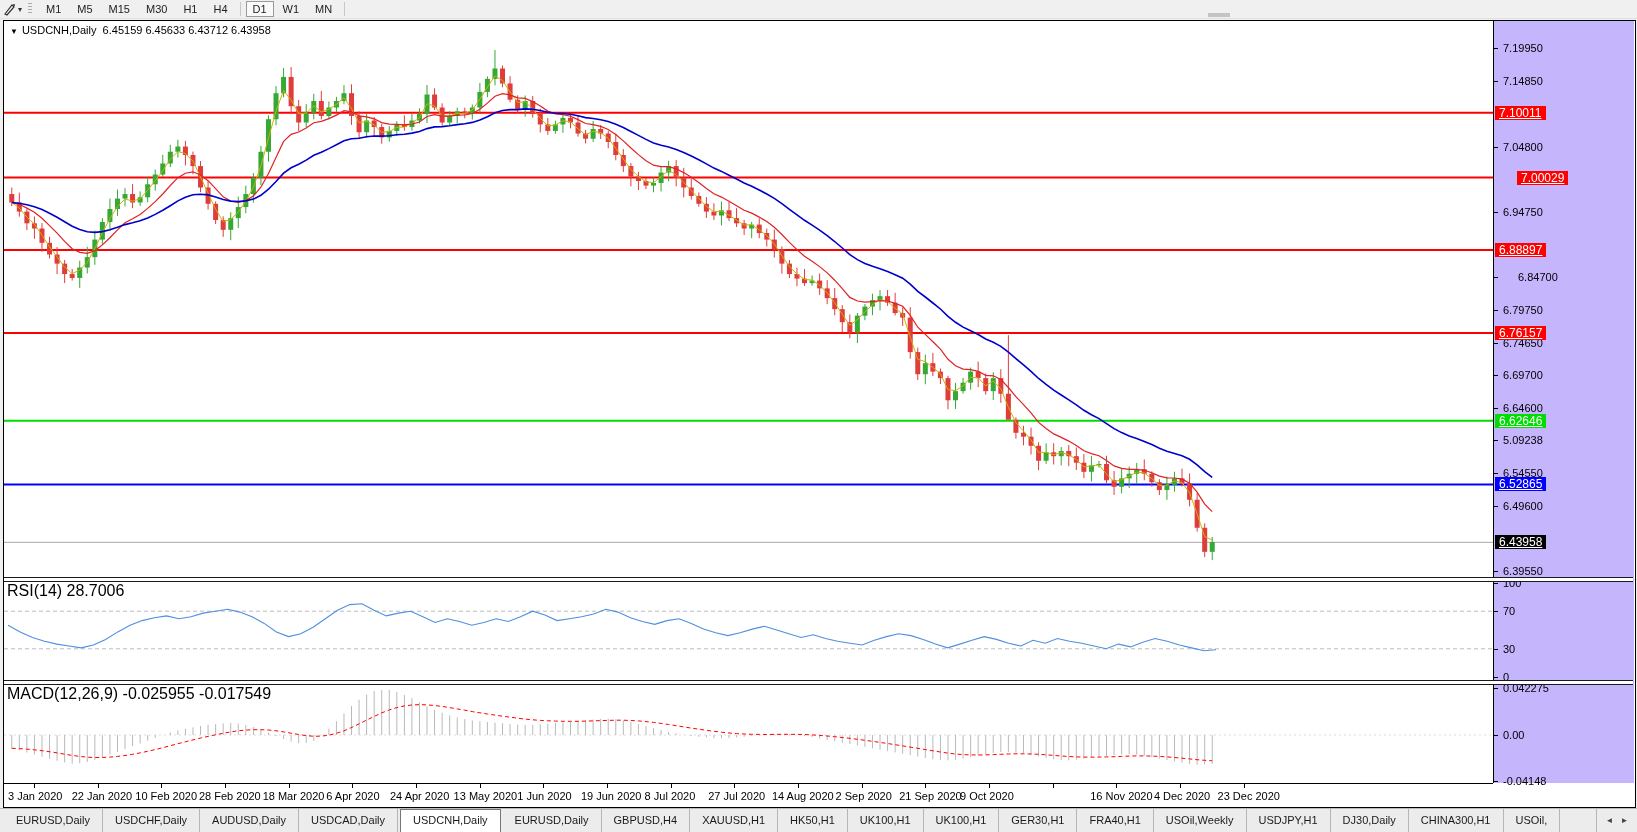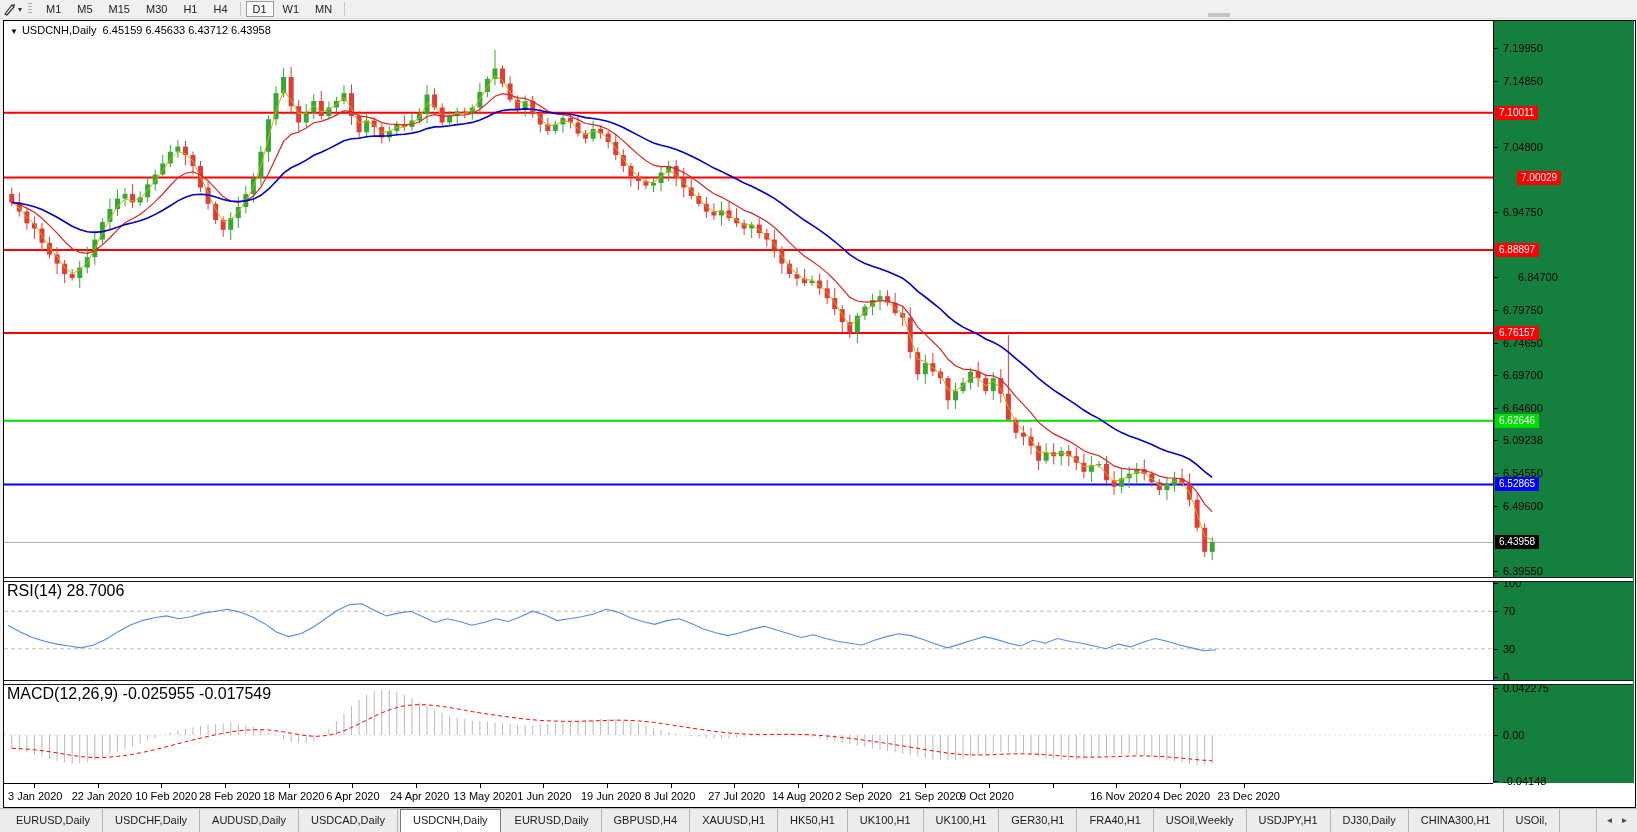--- a/index.html
+++ b/index.html
@@ -15,24 +15,24 @@
   .hscroll-thumb{position:absolute;left:1208px;top:13px;width:22px;height:4px;background:#c4c4c4;}
   
   .chart-window{position:absolute;left:3px;top:20px;width:1631px;height:786px;background:#fff;border:1px solid #000;}
   .panel{position:absolute;left:0;width:1489px;overflow:hidden;background:#fff;}
   .main-panel{top:0;height:556px;}
   .rsi-panel{top:559px;height:100px;}
   .macd-panel{top:662px;height:100px;}
   .splitter{position:absolute;left:0;width:1629px;height:3px;background:#fff;border-top:1px solid #1a1a1a;border-bottom:1px solid #1a1a1a;z-index:6;}
   .split1{top:556px;} .split2{top:659px;}
   .axis-line{position:absolute;left:1489px;top:0;width:1px;height:762px;background:#000;z-index:5;}
-  .axis-col{position:absolute;left:1490px;top:0;width:140px;height:762px;background:#15803d;z-index:5;}
+  .axis-col{position:absolute;left:1490px;top:0;width:140px;height:762px;background:#c4b5fd;z-index:5;}
   .tickmark{position:absolute;left:0;width:4px;height:1px;background:#000;}
   .ticklabel{position:absolute;left:9px;font-size:11px;color:#000;white-space:nowrap;}
-  .chip{position:absolute;left:1px;padding:1px 4px 1px 4px;font-size:10px;color:#fff;white-space:nowrap;line-height:12px;}
+  .chip{position:absolute;left:1px;padding:1px 4px 1px 4px;font-size:12px;color:#fff;white-space:nowrap;line-height:12px;text-decoration:underline;}
   .chart-title{position:absolute;left:6px;top:3px;font-size:11px;color:#000;z-index:4;}
   .chart-title .tri{font-size:8px;margin-right:4px;}
   .pane-label{position:absolute;left:3px;top:2px;font-size:16px;color:#000;z-index:4;}
   .date-axis{position:absolute;left:0;top:762px;width:1489px;height:23px;background:#fff;border-top:1px solid #000;}
   .date-label{position:absolute;top:6px;font-size:11px;color:#000;white-space:nowrap;}
   .date-tick{position:absolute;top:0;width:1px;height:4px;background:#000;}
   
   .tab-bar{position:absolute;left:0;top:808px;width:1637px;height:24px;background:#ececec;border-top:1px solid #bbb;display:flex;align-items:stretch;overflow:hidden;padding-left:4px;}
   .tab{font-size:11px;color:#1a1a1a;padding:5px 12px 0 12px;white-space:nowrap;border-right:1px solid #b5b5b5;cursor:default;}
   .tab.active{background:#fff;border:1px solid #777;border-bottom-color:#fff;border-right:1px solid #777;margin:0 2px;padding-top:4px;}

